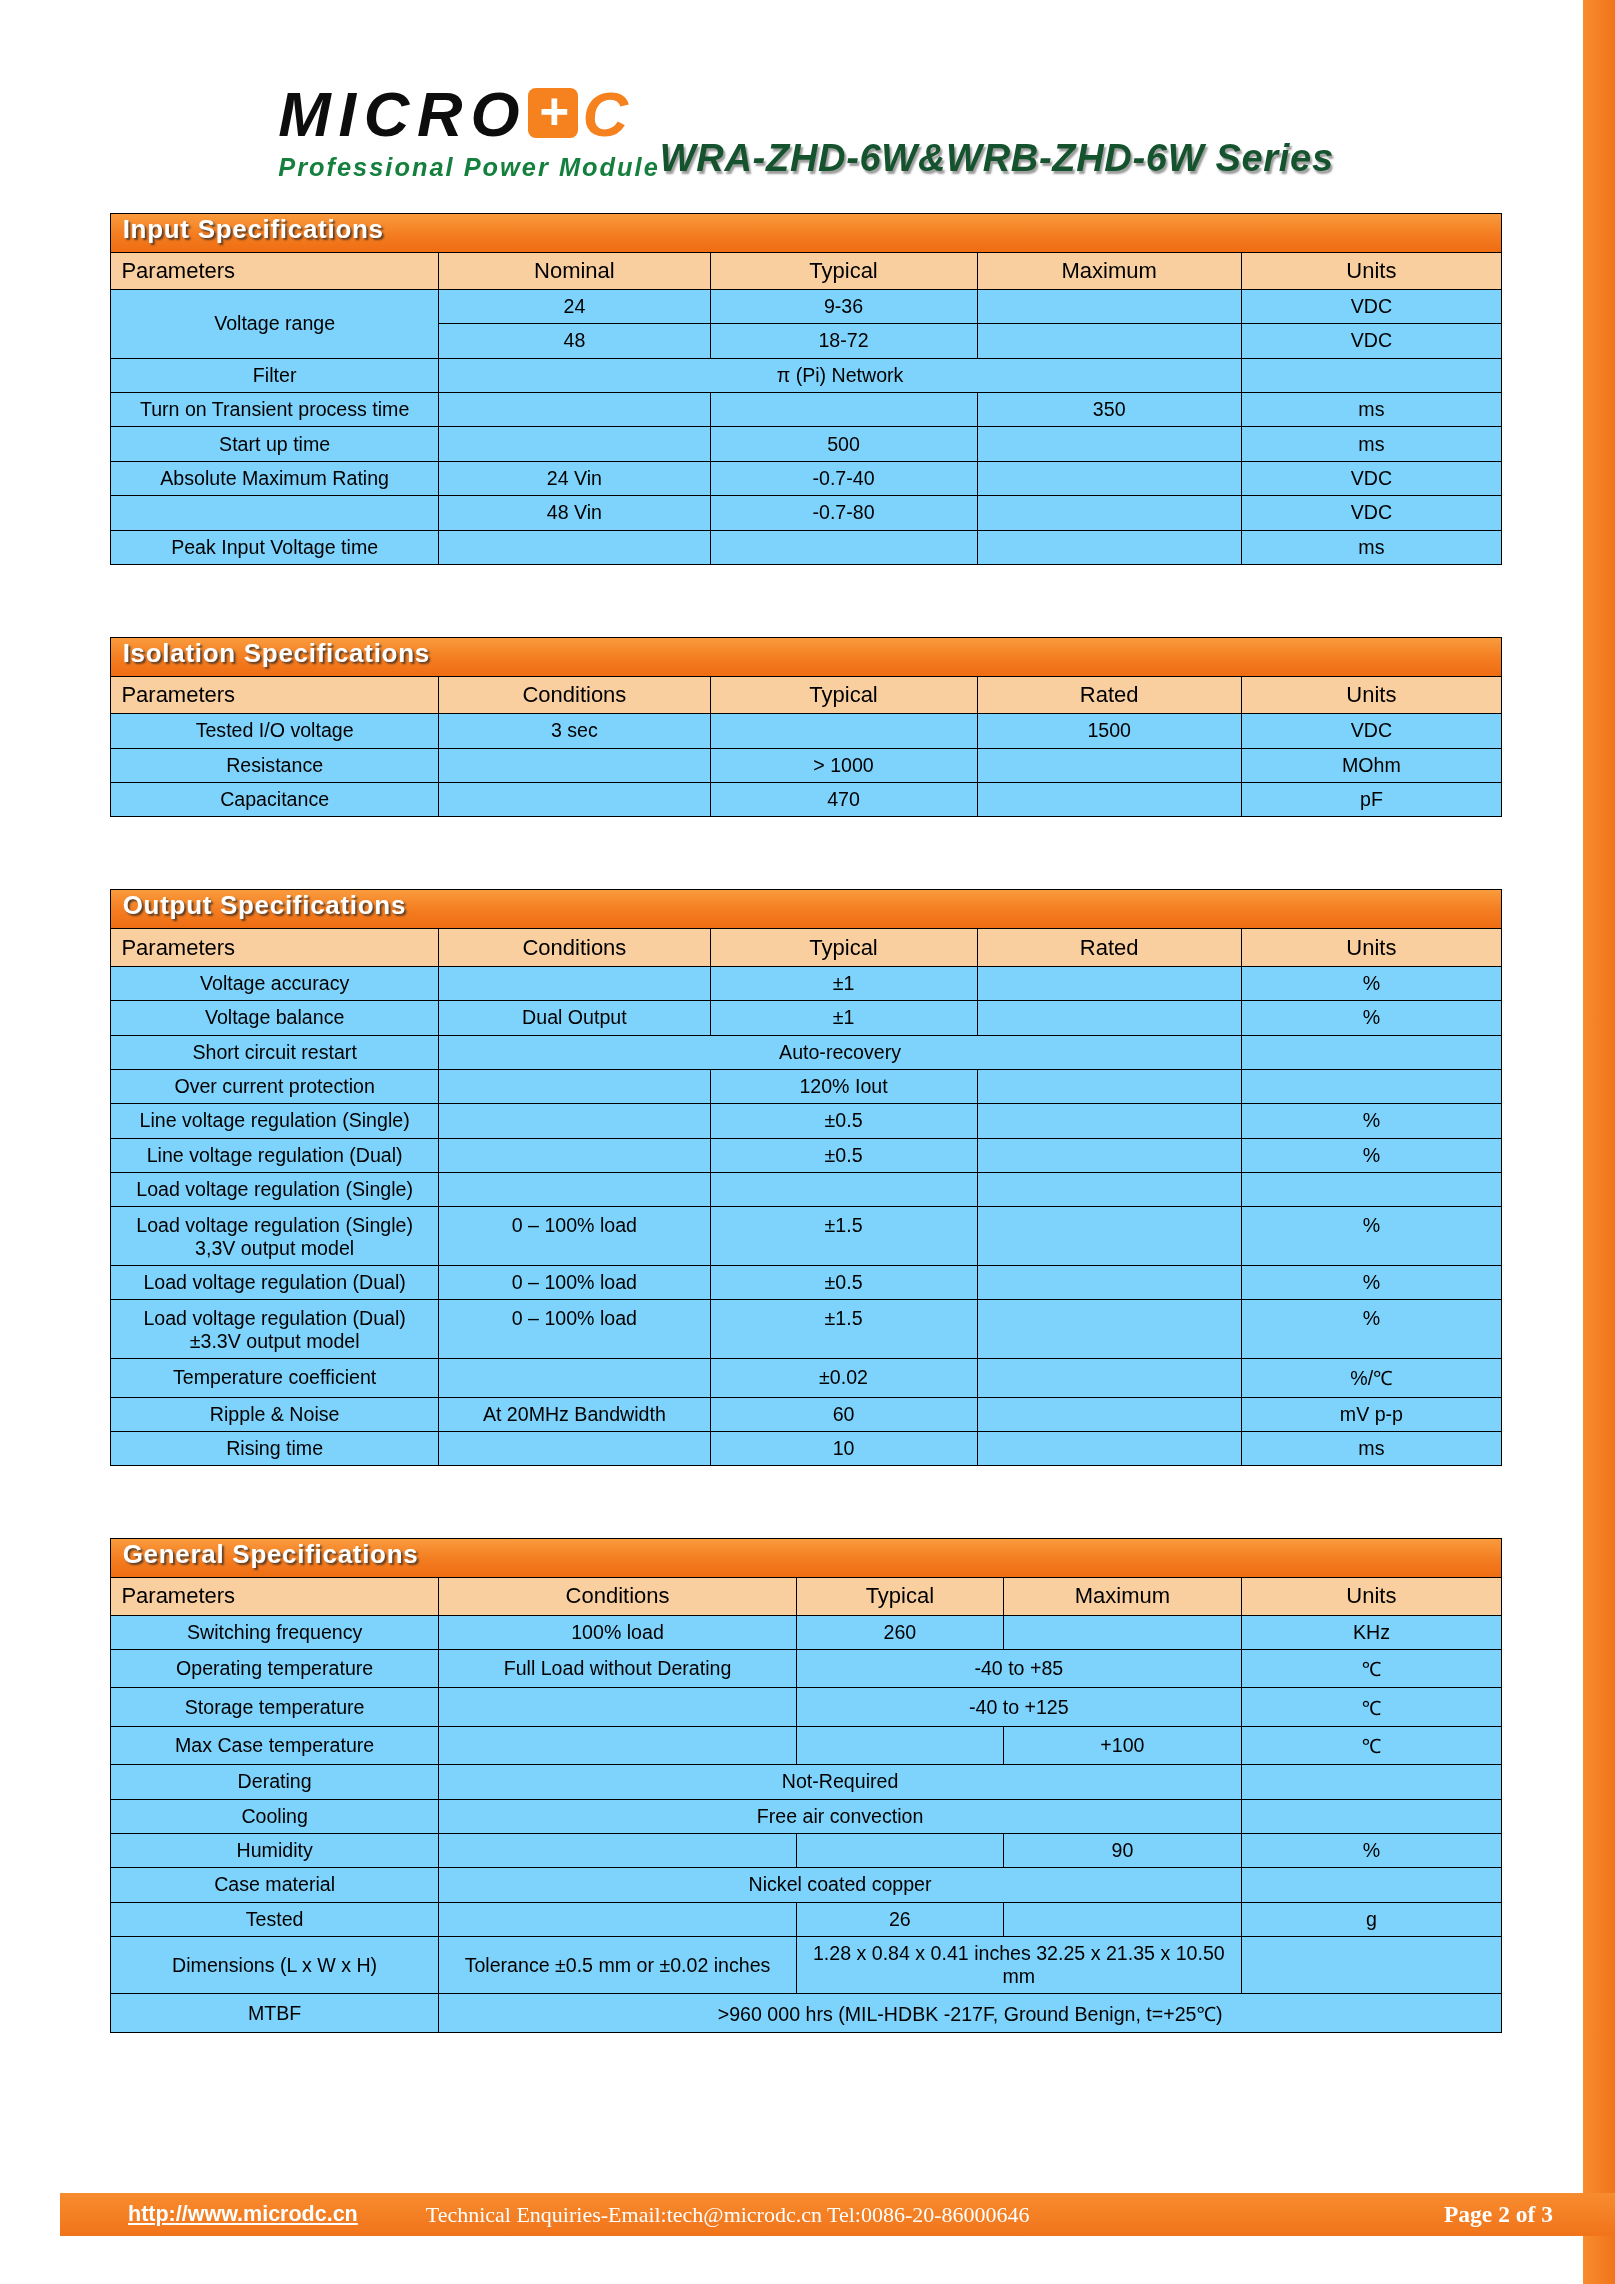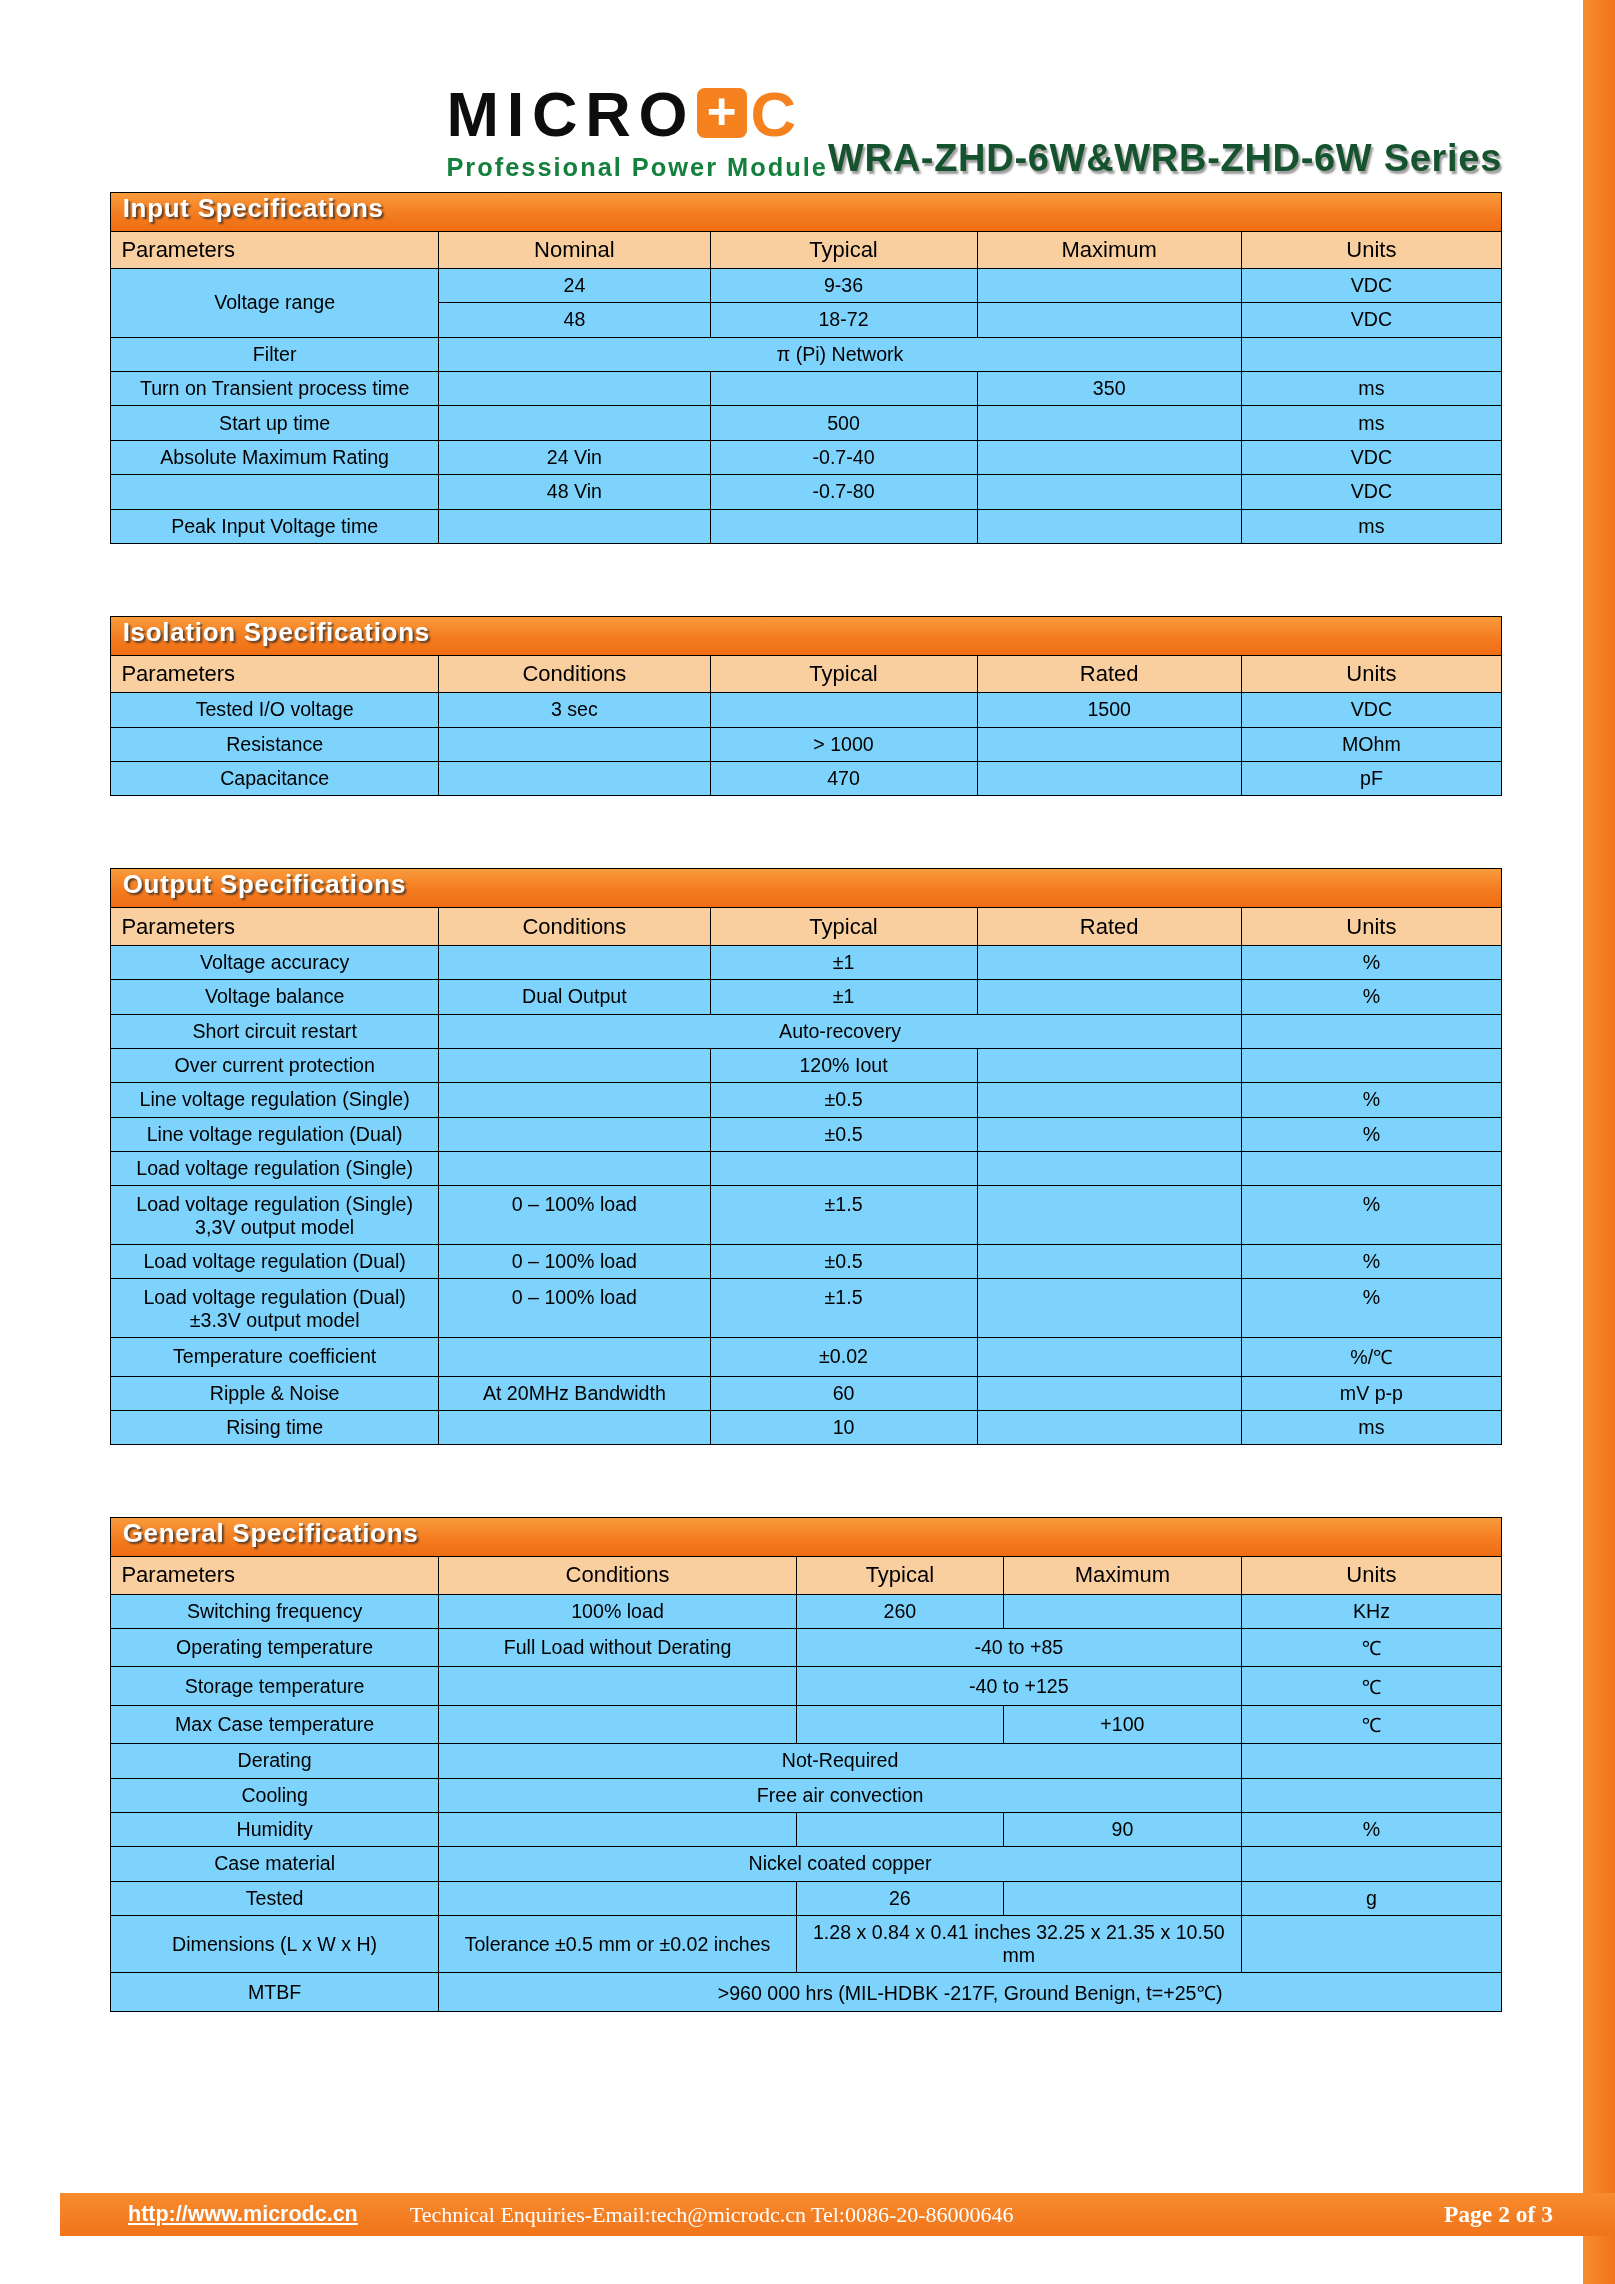--- a/index.html
+++ b/index.html
@@ -8,21 +8,21 @@
   body { font-family:"Liberation Sans", sans-serif; color:#000; }
   .page { position:relative; width:1616px; height:2284px; background:#fff; overflow:hidden; }
 
   
   .edge-strip { position:absolute; top:0; right:0; width:33px; height:100%;
     background:linear-gradient(90deg,#f78c2e,#f1731a); }
 
   .content { position:absolute; left:110px; top:83px; width:1392px; }
 
   
-  .header { display:flex; justify-content:flex-end; align-items:flex-end; margin-bottom:10px; }
+  .header { display:flex; justify-content:center; align-items:flex-end; margin-bottom:31px;font-style:italic; }
   .logo-line { display:flex; align-items:center; }
   .logo-text { font-size:63px; font-weight:900; letter-spacing:7.8px; color:#0d0d0d; line-height:1; }
   .logo-plus { width:50px; height:50px; background:#f5821f; border-radius:7.8px;
     display:flex; align-items:center; justify-content:center; margin:0 3.9px 2.6px 1.3px; }
   .logo-plus span { color:#fff; font-size:51px; font-weight:900; line-height:1; margin-top:-3.9px; }
   .logo-suffix { font-size:63px; font-weight:900; color:#f5821f; line-height:1; }
   .logo-subtitle { font-size:25.4px; font-weight:bold; letter-spacing:2px; color:#15803d; margin-top:6.5px; }
   .series-title { font-size:38px; font-weight:bold; color:#14532d; letter-spacing:0.7px;
     text-shadow:2px 2.6px 2px rgba(90,90,90,0.6); padding-bottom:1.3px; white-space:nowrap; }
 
@@ -50,21 +50,21 @@
 
   table.cols-b col:nth-child(1){width:23.6%}
   table.cols-b col:nth-child(2){width:25.7%}
   table.cols-b col:nth-child(3){width:14.9%}
   table.cols-b col:nth-child(4){width:17.1%}
   table.cols-b col:nth-child(5){width:18.7%}
 
   
   .footer-bar { position:absolute; left:60px; right:0; bottom:48px; height:43px;
     background:linear-gradient(180deg,#f78c2e,#f1731a);
-    display:flex; align-items:center; padding:0 63px 0 68px; }
+    display:flex; align-items:center; padding:0 63px 0 68px;gap:16px; }
   .footer-url { color:#fff; font-size:21.5px; font-weight:bold; text-decoration:underline;
     font-family:"Liberation Sans", sans-serif; margin-right:52px; white-space:nowrap; }
   .footer-contact { color:#fff; font-size:22px; font-family:"Liberation Serif", serif;
     flex:1; white-space:nowrap; }
   .footer-page { color:#fff; font-size:23.5px; font-weight:bold; font-family:"Liberation Serif", serif;
     white-space:nowrap; }
 </style>
 </head>
 <body>
 

